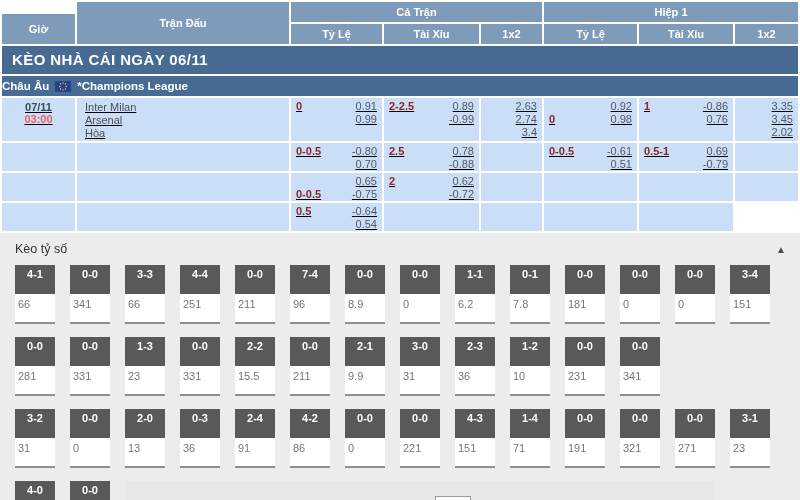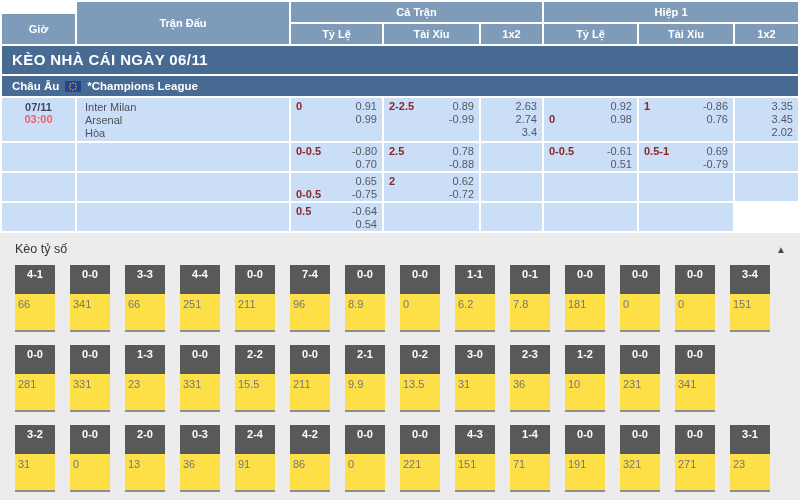--- a/index.html
+++ b/index.html
@@ -13,26 +13,26 @@
   .hcell { background:#7f9bba; color:#fff; font-size:11px; font-weight:bold;
     display:flex; align-items:center; justify-content:center; }
   .hc-time { grid-row:1/3; grid-column:1;margin-top:12px; }
   .hc-match { grid-row:1/3; grid-column:2; }
   .hc-full { grid-row:1; grid-column:3/6; }
   .hc-half { grid-row:1; grid-column:6/9; }
 
   .banner { margin:2px 2px 0; height:28px; background:#486b93; color:#fff;
     font-size:15px; font-weight:600; letter-spacing:.4px; line-height:28px; padding-left:10px; }
   .leaguebar { margin:2px 2px 0; height:20px; background:#486b93; color:#fff;
-    font-size:11.5px; font-weight:bold; display:flex; align-items:center; padding-left:10px; gap:6px; }
+    font-size:11.5px; font-weight:bold; display:flex; align-items:center; gap:6px; }
   .euflag { width:16px; height:11px; background:#26418f; display:inline-block; position:relative; }
   .euflag svg { display:block; }
 
   .orow { display:grid; grid-template-columns:73px 212px 91px 95px 61px 93px 94px 63px;
-    gap:2px; padding:0 2px; margin-top:2px; }
+    gap:2px; padding:0 2px; margin-top:2px;text-decoration:underline; }
   .ocell { background:#cadef7; font-size:11px; overflow:hidden; padding:2px 5px 0 5px; }
   .r0 .ocell { height:43px; } .r1 .ocell,.r2 .ocell,.r3 .ocell { height:28px; }
   .tcell { text-align:center; padding-top:3px; }
   .tcell .date { color:#3f4a55; font-weight:bold; }
   .tcell .clock { color:#f26161; font-weight:bold; }
   .teams { padding-left:8px; padding-top:3px; color:#4c5057; }
   .teams div { line-height:13px; }
   .ln { display:flex; justify-content:space-between; line-height:13px; }
   .ln .h { color:#8e2626; font-weight:bold; white-space:pre; }
   .ln .v { color:#55595e; }
@@ -42,21 +42,21 @@
   .score-section { margin-top:2px; background:#ececec; height:267px; padding-top:6px; }
   .score-head { display:flex; justify-content:space-between; align-items:center;
     margin:0 14px 6px 15px; height:20px; }
   .score-title { font-size:12.5px; color:#333; }
   .collapse { font-size:10px; color:#4a4a4a; cursor:pointer; }
   .srow { display:grid; grid-template-columns:repeat(14,40px); gap:15px;
     padding-left:15px; margin-bottom:13px; }
   .sbox { border-bottom:2px solid #8f8f8f; cursor:pointer; }
   .shead { height:29px; background:#58595b; color:#fff; font-size:11px; font-weight:bold;
     text-align:center; line-height:19px; }
-  .sval { height:36px; background:#fde047; color:#75767a; font-size:11px; padding:4px 0 0 3px; }
+  .sval { height:28px; background:#ffffff; color:#75767a; font-size:11px; padding:4px 0 0 3px; }
   .other-cell { grid-column:3/14; background:#e7e7e7; border-bottom:2px solid #8f8f8f;
     display:flex; align-items:center; justify-content:center; gap:8px; }
   .other-label { font-size:12px; color:#555; }
   .other-input { width:36px; height:27px; background:#fff; border:1px solid #9a9a9a;
     text-align:center; font-size:12px; color:#555; font-family:"Liberation Sans",sans-serif; }
 </style>
 </head>
 <body>
 
 <div class="odds-table">
@@ -339,24 +339,20 @@
         </div>
         <div class="sbox">
           <div class="shead">0-0</div>
           <div class="sval">211</div>
         </div>
         <div class="sbox">
           <div class="shead">2-1</div>
           <div class="sval">9.9</div>
         </div>
         <div class="sbox">
-          <div class="shead">0-2</div>
-          <div class="sval">13.5</div>
-        </div>
-        <div class="sbox">
           <div class="shead">3-0</div>
           <div class="sval">31</div>
         </div>
         <div class="sbox">
           <div class="shead">2-3</div>
           <div class="sval">36</div>
         </div>
         <div class="sbox">
           <div class="shead">1-2</div>
           <div class="sval">10</div>

